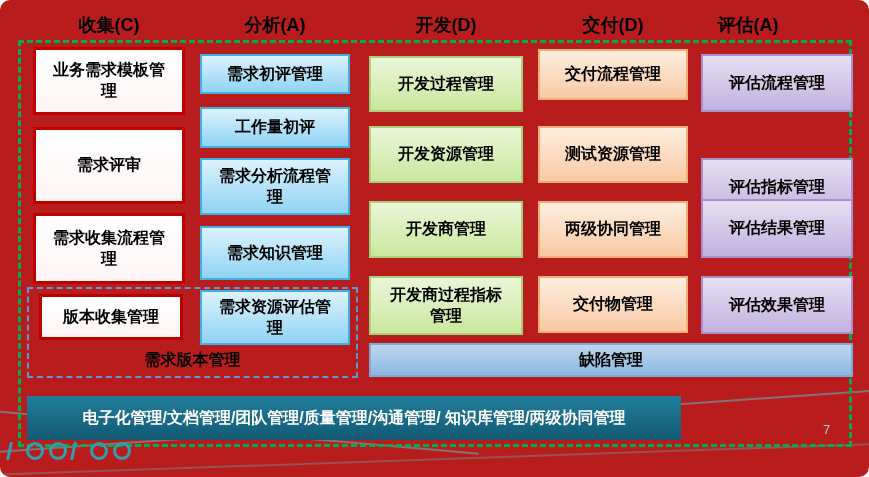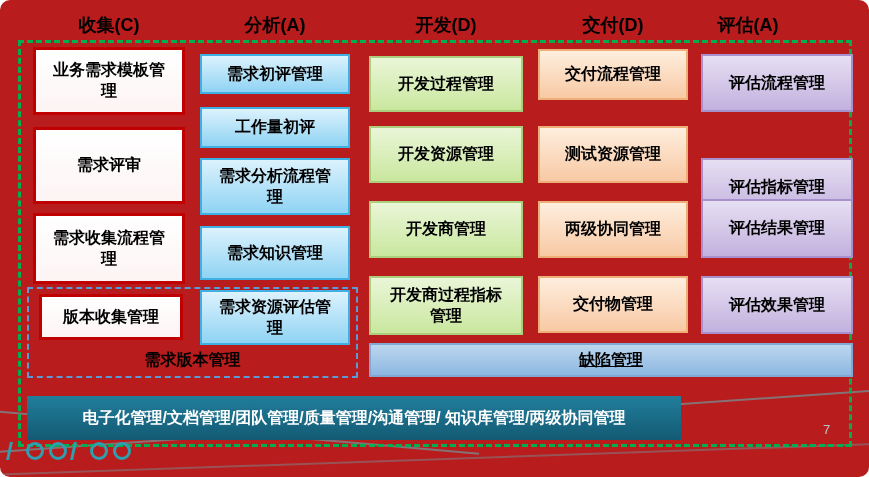--- a/index.html
+++ b/index.html
@@ -25,21 +25,21 @@
   
   .box{
     position:absolute;display:flex;align-items:center;justify-content:center;text-align:center;
     font-weight:700;font-size:16px;line-height:1.3;padding:2px 12px;box-sizing:border-box;z-index:2;
   }
   .red{background:linear-gradient(180deg,#ffffff,#fdf4f4);border:3px solid #c00000;}
   .blue{background:linear-gradient(180deg,#dcf2fd 0%,#8fd3f3 100%);border:2px solid #3fb0e4;}
   .green{background:linear-gradient(180deg,#eaf6d8,#c9e79e);border:2px solid #aace7c;}
   .orange{background:linear-gradient(180deg,#feeede,#f8c9a4);border:2px solid #eeae77;}
   .purple{background:linear-gradient(180deg,#e6dff2,#c2b1de);border:2px solid #a791cc;}
-  .defect{background:linear-gradient(180deg,#bcd7ee,#8db7e2);border:2px solid #7fa8d4;text-decoration:underline;}
+  .defect{background:linear-gradient(180deg,#bcd7ee,#8db7e2);border:2px solid #7fa8d4;}
   
   .group-dashed{
     position:absolute;left:27px;top:287px;width:331px;height:91px;
     border:2px dashed #5b9bd5;box-sizing:border-box;z-index:1;
   }
   .group-label{
     position:absolute;left:27px;top:350px;width:331px;text-align:center;
     font-weight:700;font-size:16px;z-index:2;
   }
   

